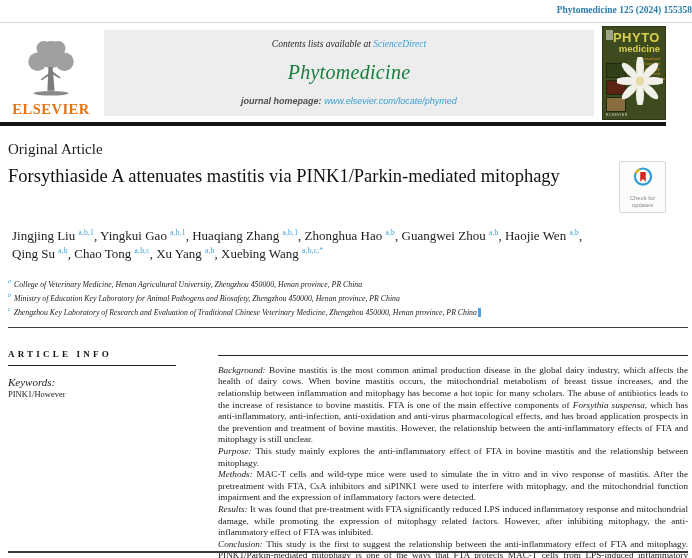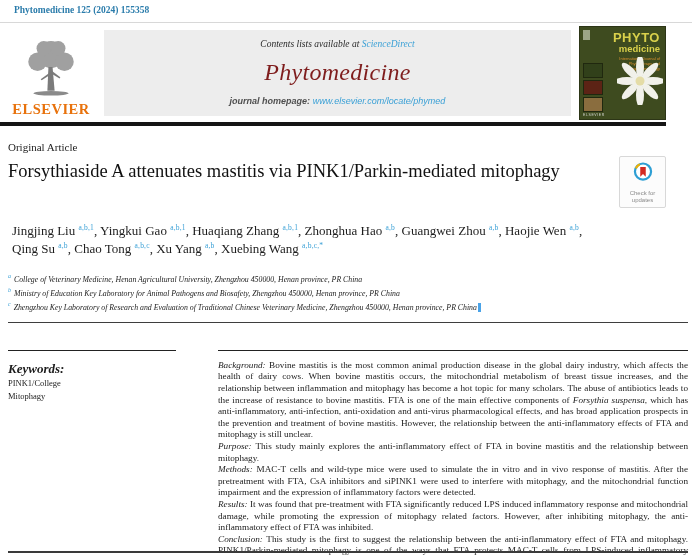--- a/index.html
+++ b/index.html
@@ -7,63 +7,62 @@
   .page {
     position: relative;
     width: 692px; height: 558px;
     background: #ffffff;
     font-family: "Liberation Serif", serif;
     color: #1c1c1c;
     overflow: hidden;
   }
   .top-ref {
     padding-top: 5px;
-    text-align: left;
+    text-align: right;
     font-size: 9.5px; font-weight: bold;
     color: #2b7cab;
-    padding-left: 14px;
   }
   .rule-thin { margin-top: 7px; border-top: 1px solid #d8d8d8; }
 
   .header { display: flex; margin: 3px 26px 0 6px; height: 94px; }
   .elsevier { width: 90px; display: flex; flex-direction: column; align-items: center; justify-content: flex-end; padding-bottom: 2px; }
   .elsevier svg { display: block; }
   .els-word { font-size: 14.5px; letter-spacing: 0.5px; color: #e8720c; font-weight: bold; margin-top: 1px; }
 
   .head-box {
     flex: 1; margin: 4px 8px;
     background: #ededed;
     display: flex; flex-direction: column; justify-content: space-between;
     text-align: center;
     padding: 9px 0 10px 0;
     font-style: italic;
   }
   .contents-line { font-size: 9.5px; color: #2a2a2a; }
   .link { color: #3aa0d6; text-decoration: none; cursor: pointer; }
-  .jname { font-size: 24px; color: #7f1d1d; letter-spacing: 0.3px; }
+  .jname { font-size: 20px; color: #15803d; letter-spacing: 0.3px; }
   .homepage { font-family: "Liberation Sans", sans-serif; font-size: 9px; }
   .hp-label { color: #4f4f4f; font-weight: bold; }
 
-  .cover { position: relative; width: 87px; height: 94px; background: #3e4b1f; border: 1px solid #2c3516; cursor: pointer; overflow: hidden; }
+  .cover { position: relative; width: 64px; height: 94px; background: #3e4b1f; border: 1px solid #2c3516; cursor: pointer; overflow: hidden; }
   .cover-emblem { position: absolute; top: 3px; left: 3px; width: 7px; height: 10px; background: #cfd6c0; opacity: .65; }
   .cover-title { text-align: right; padding: 4px 5px 0 0; line-height: 1; }
   .cover-phyto { font-family: "Liberation Sans", sans-serif; font-size: 13px; font-weight: bold; color: #d9d04b; letter-spacing: .5px; }
   .cover-med  { font-family: "Liberation Sans", sans-serif; font-size: 9.5px; font-weight: bold; color: #d9d04b; text-align: right; }
   .cover-sub  { font-family: "Liberation Sans", sans-serif; font-size: 4px; color: #d98f2e; text-align: right; padding: 2px 5px 0 30px; line-height: 1.3; }
   .thumbs { position: absolute; left: 3px; top: 36px; width: 20px; }
   .thumb { width: 20px; height: 15px; margin-bottom: 2px; border: 0.5px solid #20280f; }
   .thumb1 { background: #31401a; }
   .thumb2 { background: #5c2315; }
   .thumb3 { background: #8a6d3e; }
   .flower { position: absolute; right: 2px; bottom: 10px; }
   .cover-footer { position: absolute; bottom: 2px; left: 3px; font-family: "Liberation Sans", sans-serif; font-size: 3.5px; color: #e8e8e8; letter-spacing: .6px; opacity: .85; }
 
   .rule-thick { margin: 2px 26px 0 0; height: 3.5px; background: #151515; }
 
-  .article-type { margin: 15px 0 0 8px; font-size: 11px; }
+  .article-type { margin: 15px 0 0 8px; font-size: 15px; }
 
   .title-row { display: flex; align-items: flex-start; margin: 7px 26px 0 8px; }
   .title { flex: 1; font-size: 18.5px; font-weight: normal; line-height: 1.2; color: #111; }
   .badge {
     width: 47px; margin-left: 14px; margin-top: -4px;
     border: 1px solid #d8d8d8; background: #fcfcfc; border-radius: 2px;
     text-align: center; padding: 3px 2px 2px 2px; cursor: pointer;
   }
   .badge-text { font-family: "Liberation Sans", sans-serif; font-size: 6px; color: #8a8a8a; line-height: 1.3; margin-top: 1px; }
 
@@ -76,21 +75,21 @@
   .caret { display: inline-block; width: 3px; height: 9px; background: #4aa3e8; margin-left: 1px; vertical-align: -1.5px; }
 
   .rule-mid { margin: 7px 4px 0 8px; height: 1px; background: #3e3e3e; }
 
   .cols { display: flex; margin: 21px 4px 0 8px; gap: 14px; }
   .col-left { flex: none; width: 196px; }
   .col-right { flex: 1; min-width: 0; }
   .sec-head { font-size: 9px; font-weight: 600; letter-spacing: 3.2px; color: #111; }
   .head-rule { height: 1px; background: #222; margin-top: 6px; }
   .head-rule.short { width: 168px; }
-  .kw-label { margin-top: 10px; font-style: italic; font-size: 13px; font-weight: bold; }
+  .kw-label { margin-top: 10px; font-style: italic; font-size: 11px; }
   .kw { font-size: 8.5px; line-height: 1.55; }
 
   .abs-body { margin-top: 9px; font-size: 9.2px; line-height: 1.26; text-align: justify; color: #1b1b1b; }
   .abs-p { margin: 0; }
 
   .rule-bottom { position: absolute; left: 8px; right: 4px; top: 551px; height: 1.5px; background: #3a3a3a; }
 </style>
 </head>
 <body>
 
@@ -198,24 +197,24 @@
     <div class="affil"><sup>a</sup> <span>College of Veterinary Medicine, Henan Agricultural University, Zhengzhou 450000, Henan province, PR China</span></div>
     <div class="affil"><sup>b</sup> <span>Ministry of Education Key Laboratory for Animal Pathogens and Biosafety, Zhengzhou 450000, Henan province, PR China</span></div>
     <div class="affil"><sup>c</sup> <span>Zhengzhou Key Laboratory of Research and Evaluation of Traditional Chinese Veterinary Medicine, Zhengzhou 450000, Henan province, PR China</span><span class="caret"></span></div>
   </div>
 
   <div class="rule-mid"></div>
 
   <div class="cols">
 
     <div class="col-left">
+      <div class="sec-head">ARTICLE INFO</div>
       <div class="head-rule short"></div>
       <div class="kw-label">Keywords:</div>
-      <div class="kw">PINK1/College</div>
-      <div class="kw">Mitophagy</div>
+      <div class="kw">PINK1/However</div>
     </div>
 
     <div class="col-right">
       <div class="head-rule"></div>
       <div class="abs-body">
         <p class="abs-p"><i class="abs-label">Background:</i> <span>Bovine mastitis is the most common animal production disease in the global dairy industry, which affects the health of dairy cows. When bovine mastitis occurs, the mitochondrial metabolism of breast tissue increases, and the relationship between inflammation and mitophagy has become a hot topic for many scholars. The abuse of antibiotics leads to the increase of resistance to bovine mastitis. FTA is one of the main effective components of</span> <i>Forsythia suspensa</i><span>, which has anti-inflammatory, anti-infection, anti-oxidation and anti-virus pharmacological effects, and has broad application prospects in the prevention and treatment of bovine mastitis. However, the relationship between the anti-inflammatory effects of FTA and mitophagy is still unclear.</span></p>
         <p class="abs-p"><i class="abs-label">Purpose:</i> <span>This study mainly explores the anti-inflammatory effect of FTA in bovine mastitis and the relationship between mitophagy.</span></p>
         <p class="abs-p"><i class="abs-label">Methods:</i> <span>MAC-T cells and wild-type mice were used to simulate the in vitro and in vivo response of mastitis. After the pretreatment with FTA, CsA inhibitors and siPINK1 were used to interfere with mitophagy, and the mitochondrial function impairment and the expression of inflammatory factors were detected.</span></p>
         <p class="abs-p"><i class="abs-label">Results:</i> <span>It was found that pre-treatment with FTA significantly reduced LPS induced inflammatory response and mitochondrial damage, while promoting the expression of mitophagy related factors. However, after inhibiting mitophagy, the anti-inflammatory effect of FTA was inhibited.</span></p>
         <p class="abs-p"><i class="abs-label">Conclusion:</i> <span>This study is the first to suggest the relationship between the anti-inflammatory effect of FTA and mitophagy. PINK1/Parkin-mediated mitophagy is one of the ways that FTA protects MAC-T cells from LPS-induced inflammatory damage.</span></p>

